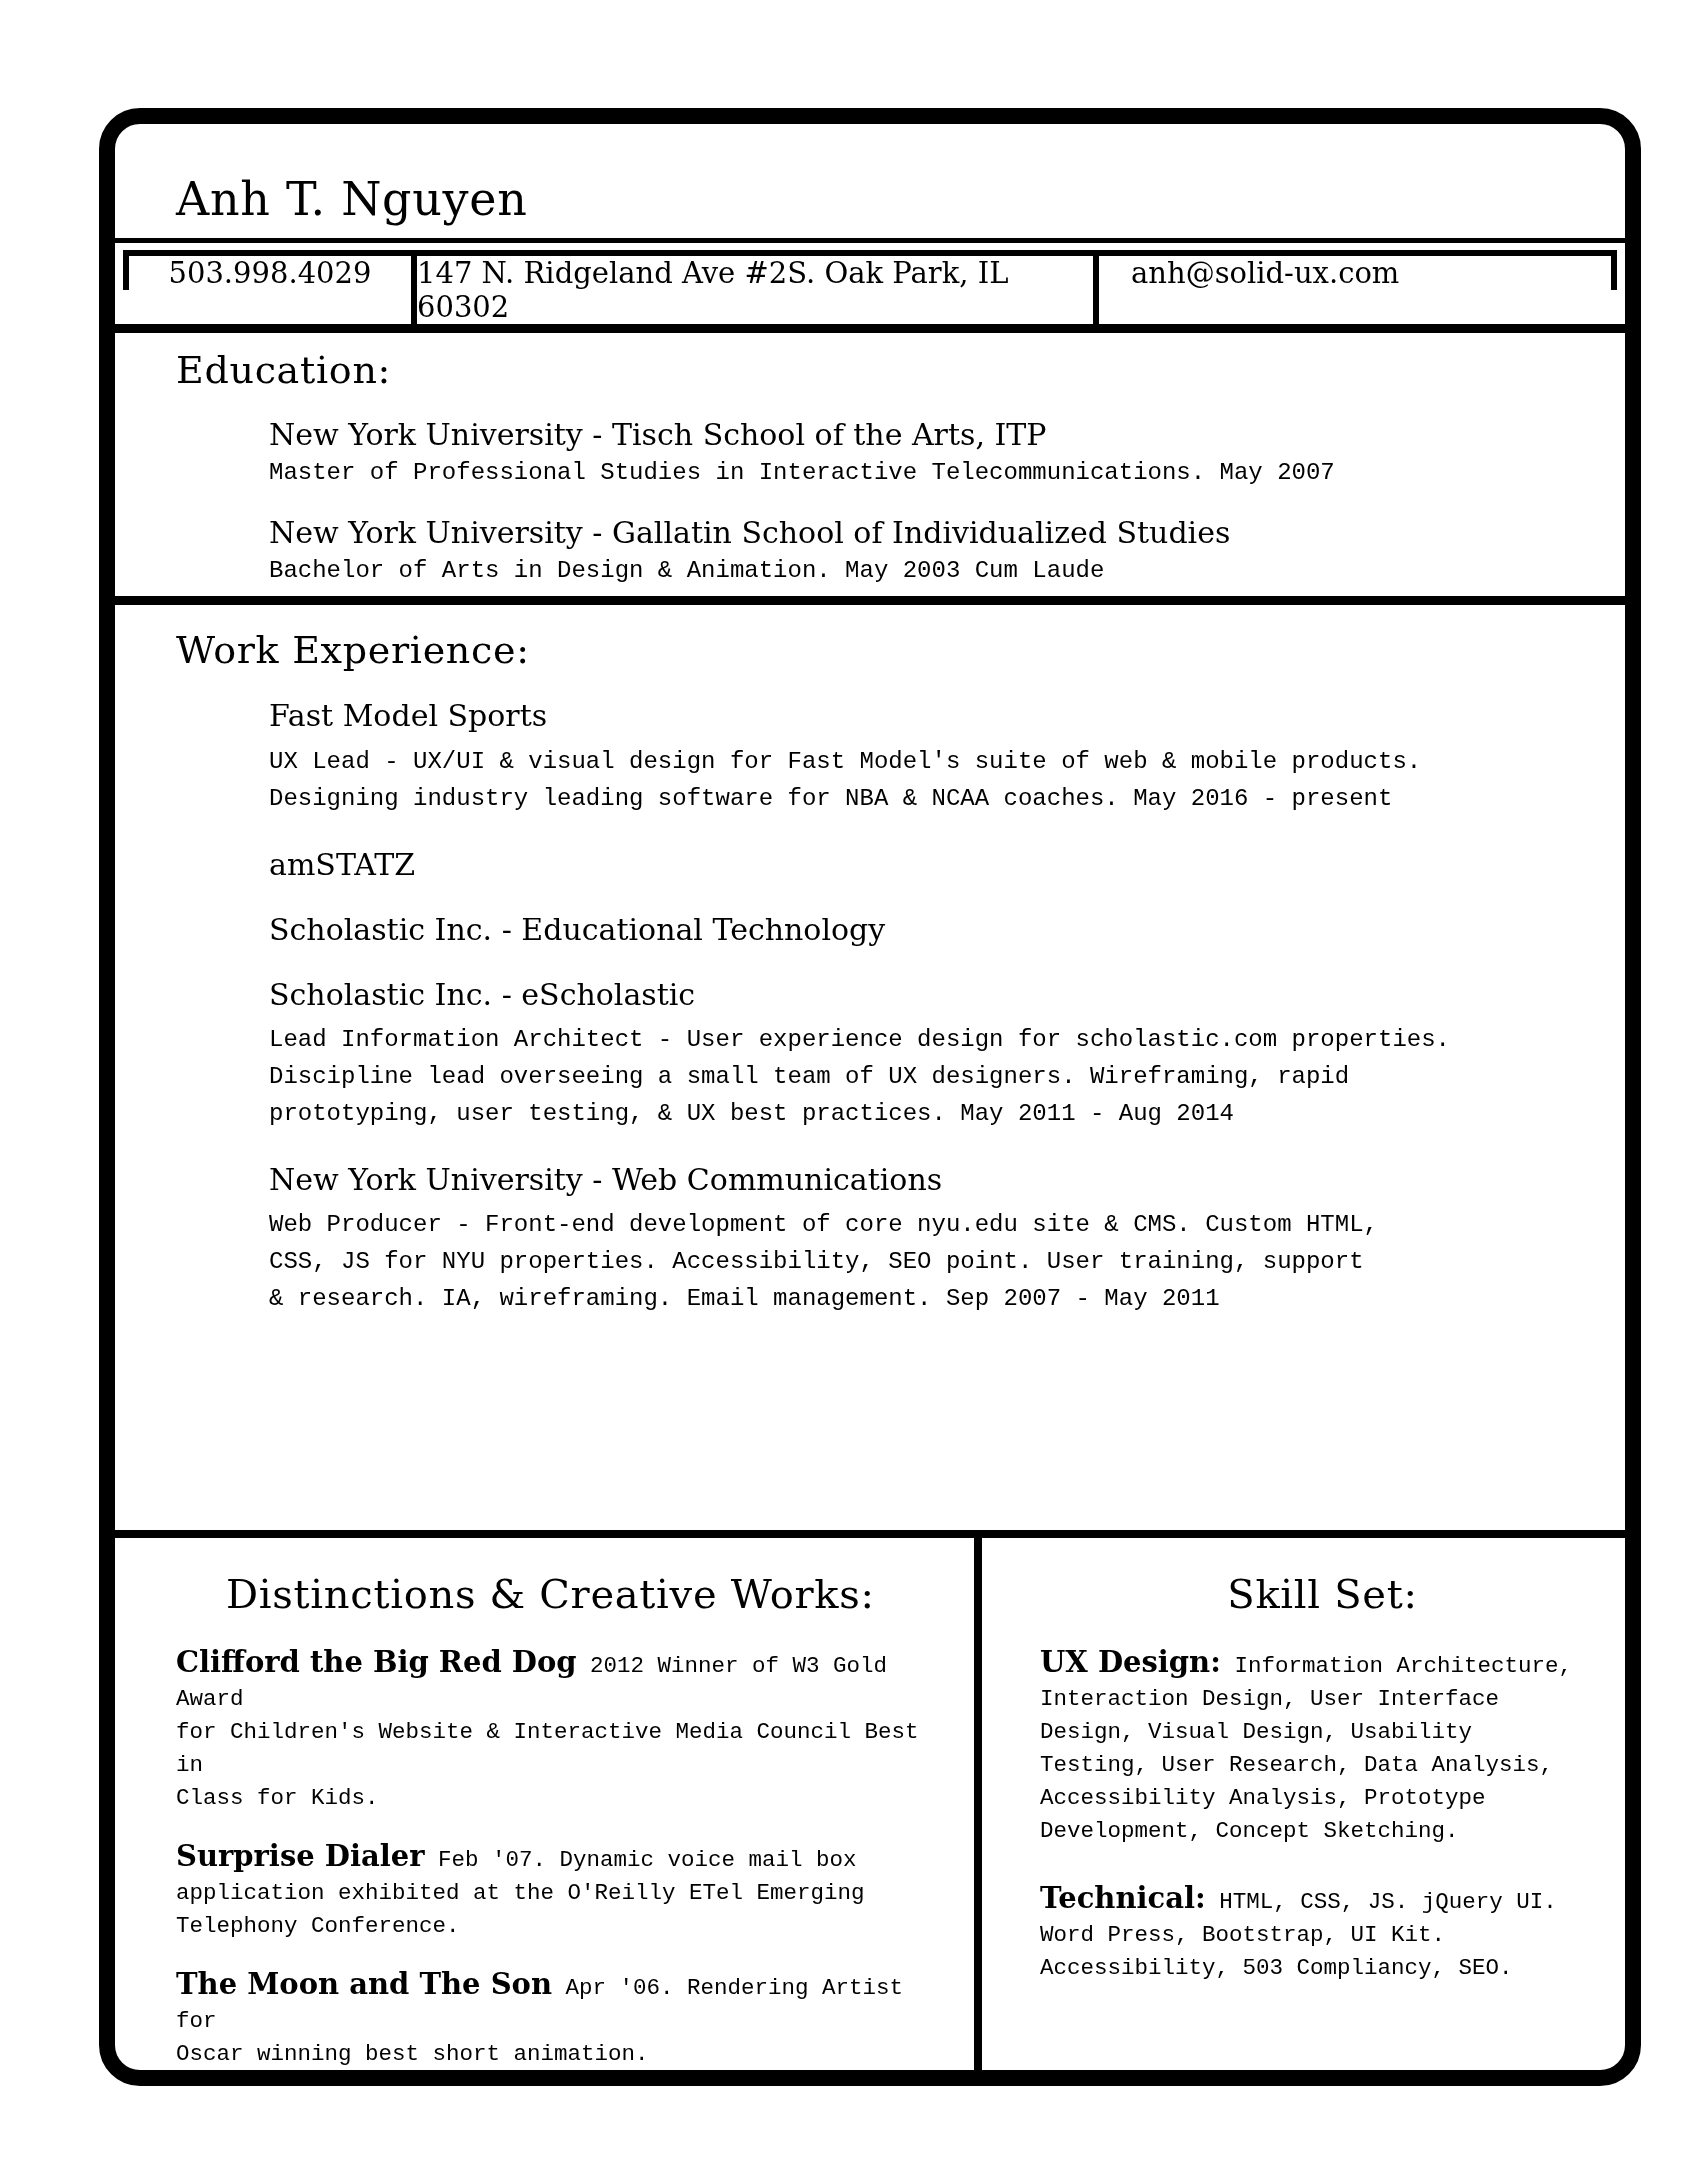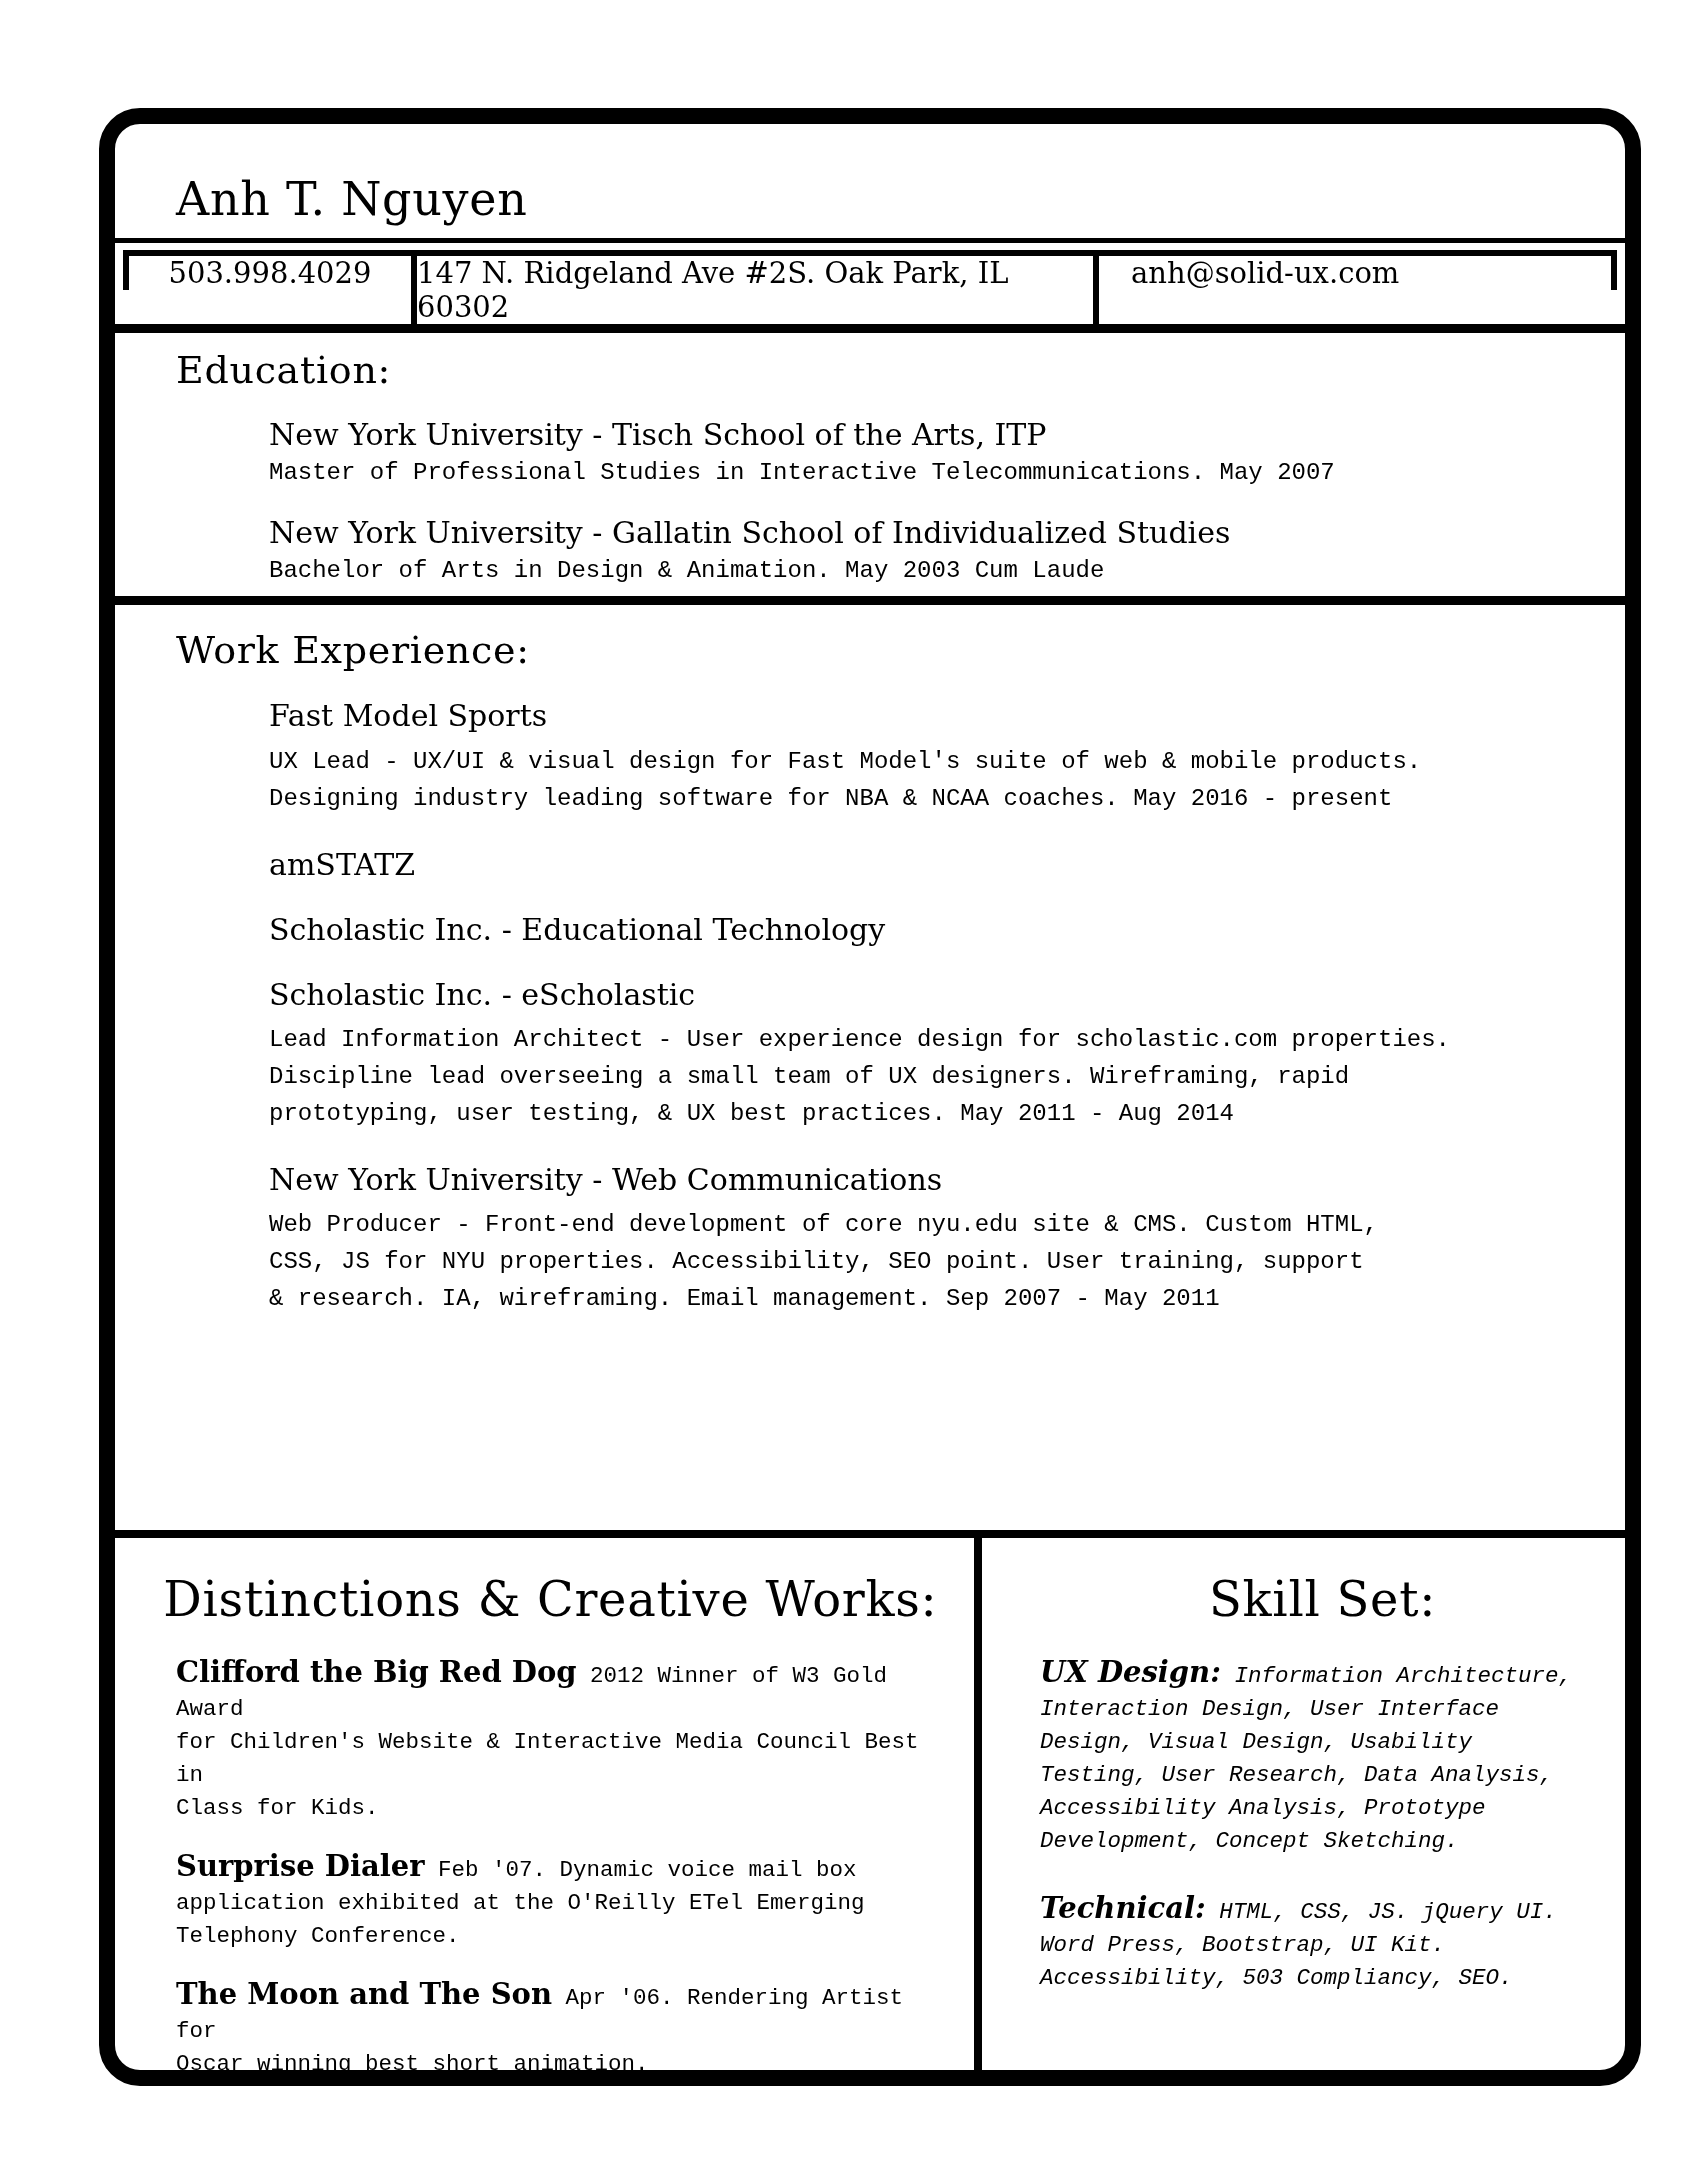--- a/index.html
+++ b/index.html
@@ -46,25 +46,25 @@
   .work-section{flex:0 0 925px;padding-top:22.5px;}
   .work-entry{margin-top:30px;}
   .work-entry.first{margin-top:26.5px;}
   .work-entry .entry-desc{margin-top:9.3px;}
 
   
   .columns{flex:0 0 427px;display:flex;align-items:stretch;}
   .col-left{flex:0 0 859px;box-sizing:border-box;padding:0 36px 0 61px;}
   .vdivider{flex:0 0 8px;background:#000;}
   .col-right{flex:1 1 auto;box-sizing:border-box;padding:0 20px 0 58px;}
-  .col-heading{font-size:48px;text-align:center;margin:33px 0 29px 0;letter-spacing:0.7px;}
+  .col-heading{font-size:40px;text-align:center;margin:33px 0 29px 0;letter-spacing:0.7px;}
   .col-left .col-heading{margin-left:-13.2px;}
   .item{margin-bottom:25px;white-space:pre-line;font-size:22.5px;line-height:33px;}
   .item-title{font-family:"DejaVu Serif","Liberation Serif",serif;font-weight:bold;font-size:29px;white-space:normal;}
-  .skills .item{margin-bottom:34px;font-style:italic;}
+  .skills .item{margin-bottom:34px;}
 </style>
 </head>
 <body>
 
 <div class="frame">
 
   <div class="name-section">
     <span class="name">Anh T. Nguyen</span>
   </div>
 

